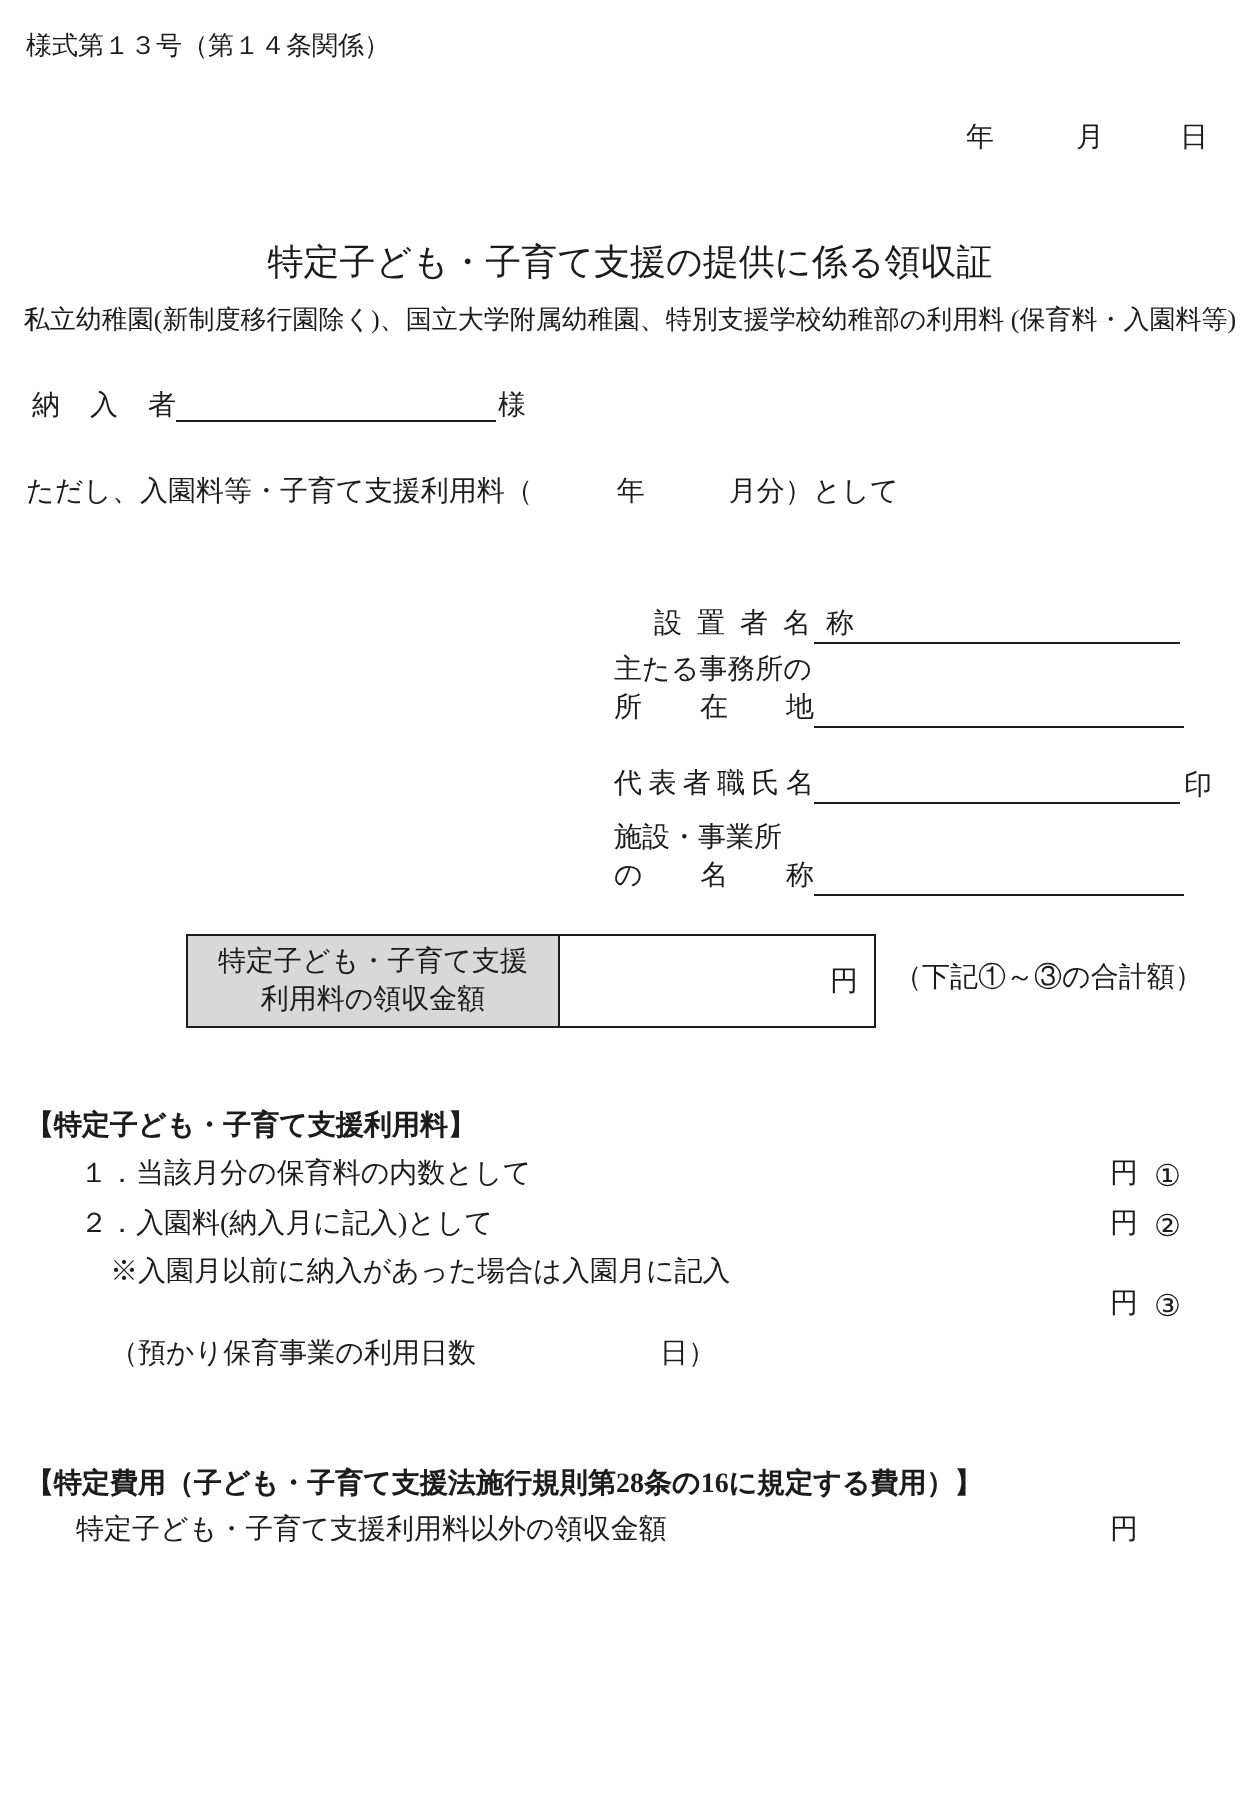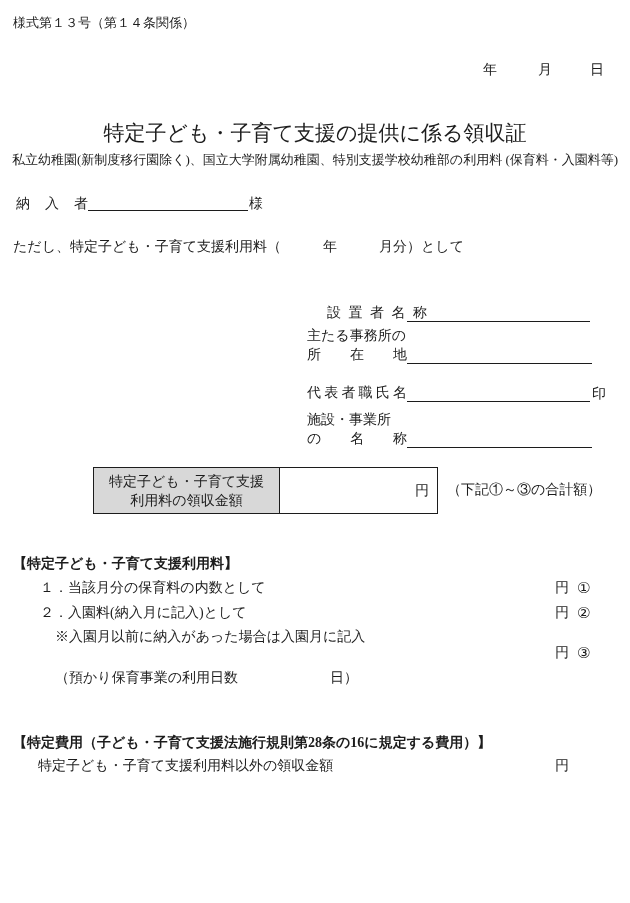--- a/index.html
+++ b/index.html
@@ -60,28 +60,28 @@
 <body>
 
 <div class="page">
 
   <div class="abs" style="left:13px; top:16px; font-size:13px;">様式第１３号（第１４条関係）</div>
 
   <span class="abs" style="left:483px; top:62px;">年</span>
   <span class="abs" style="left:538px; top:62px;">月</span>
   <span class="abs" style="left:590px; top:62px;">日</span>
 
-  <div class="abs center" style="top:121px; font-size:21px;">特定子ども・子育て支援の提供に係る領収証</div>
+  <div class="abs center" style="top:121px; font-size:18px;">特定子ども・子育て支援の提供に係る領収証</div>
   <div class="abs center" style="top:153px; font-size:13px;">私立幼稚園(新制度移行園除く)、国立大学附属幼稚園、特別支援学校幼稚部の利用料 (保育料・入園料等)</div>
 
   <span class="abs" style="left:16px; top:196px;"><span class="jlabel" style="width:72px;">納入者</span></span>
   <div class="uline" style="left:88px; top:196px; width:160px; height:14px;"></div>
   <span class="abs" style="left:249px; top:196px;">様</span>
 
-  <div class="abs" style="left:13px; top:239px;">ただし、特定子ども・子育て支援利用料（　　　年　　　月分）として</div>
+  <div class="abs" style="left:13px; top:239px;">ただし、入園料等・子育て支援利用料（　　　年　　　月分）として</div>
 
   <span class="abs" style="left:307px; top:305px;padding-left:20px;"><span class="jlabel" style="width:100px;">設置者名称</span></span>
   <div class="uline" style="left:407px; top:307px; width:183px; height:14px;"></div>
 
   <div class="abs" style="left:307px; top:328px;">主たる事務所の</div>
   <span class="abs" style="left:307px; top:347px;"><span class="jlabel" style="width:100px;">所在地</span></span>
   <div class="uline" style="left:407px; top:349px; width:185px; height:14px;"></div>
 
   <span class="abs" style="left:307px; top:385px;"><span class="jlabel" style="width:100px;">代表者職氏名</span></span>
   <div class="uline" style="left:407px; top:387px; width:183px; height:14px;"></div>

